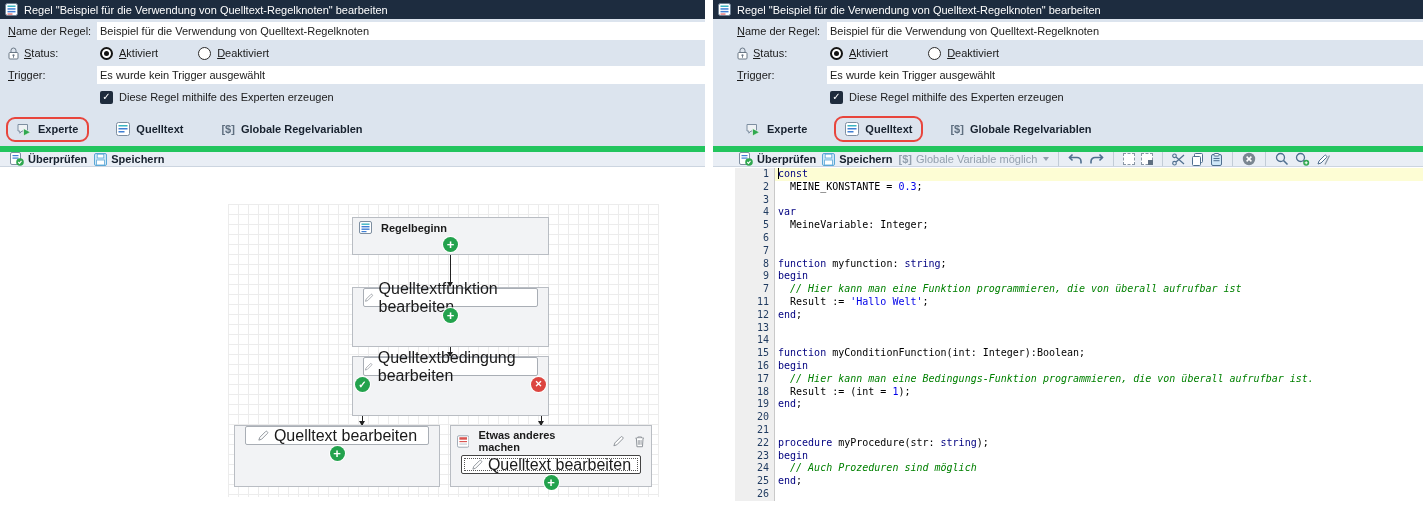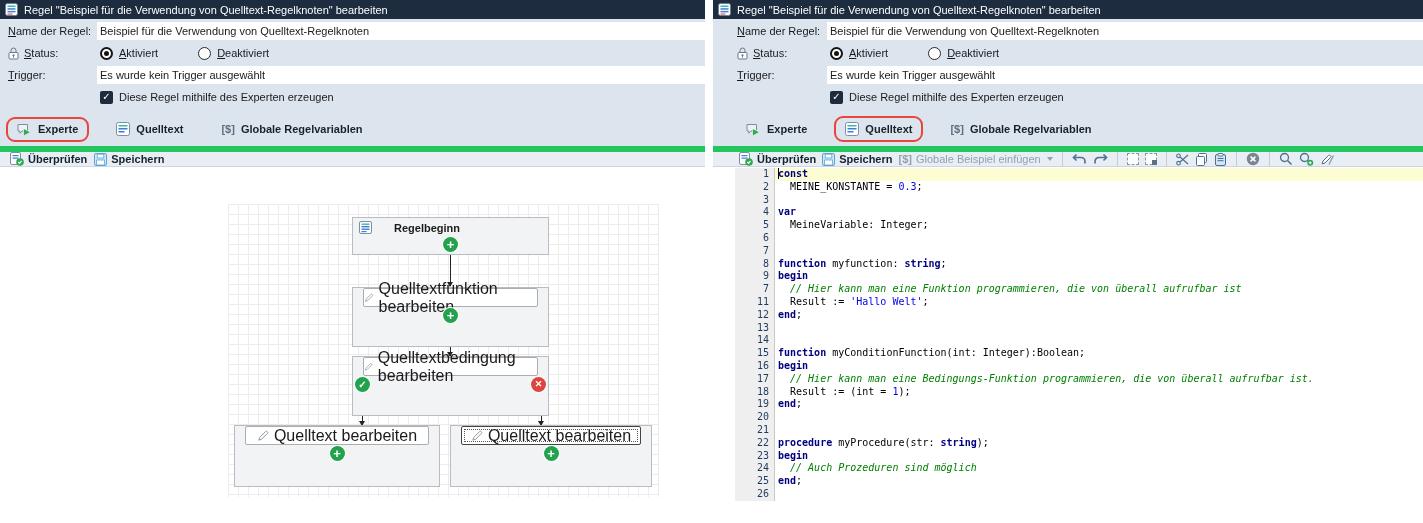--- a/index.html
+++ b/index.html
@@ -58,21 +58,21 @@
     border-top:4px solid #93a0ae; display:inline-block; margin-left:2px; }
   .marquee { width:12px; height:12px; border:1px dashed #8a97a5; background:#fff; position:relative; display:inline-block; }
   .marquee.dot::after { content:''; position:absolute; right:-1px; bottom:-1px; width:5px; height:5px; background:#5f6f80; }
 
   
   .gridbg { position:absolute; left:228px; top:204px; width:431px; height:293px; background-color:#fff;
     background-image:linear-gradient(#ececec 1px, transparent 1px),
                      linear-gradient(90deg,#ececec 1px, transparent 1px);
     background-size:10px 10px; }
   .node { position:absolute; background:#f2f3f5; border:1px solid #b9bdc3; }
-  .node-head { display:flex; align-items:center; gap:22px; padding:3px 6px 2px 6px; font-weight:bold; font-size:11px; }
+  .node-head { display:flex; align-items:center; gap:9px; padding:3px 6px 2px 6px; font-weight:bold; font-size:11px; }
   .node-head .spacer { flex:1; }
   .node-btn { margin:0 10px; height:19px; background:#fff; border:1px solid #a9aeb5; border-radius:2px;
     display:flex; align-items:center; justify-content:center; gap:5px; font-size:16px; cursor:default; }
   .node-btn.focused { border:1px solid #444; outline:1px dotted #555; outline-offset:-4px; }
   .node-foot { display:flex; justify-content:center; margin-top:1px; }
   .node-foot.split { justify-content:space-between; padding:0 2px; }
   .circle { width:15px; height:15px; border-radius:50%; color:#fff; display:flex; align-items:center;
     justify-content:center; line-height:1; font-weight:bold; box-shadow:0 0 0 1px rgba(255,255,255,.9); }
   .circle.plus  { background:#23a24d; font-size:13px; }
   .circle.check { background:#23a24d; font-size:10px; }
@@ -83,21 +83,21 @@
 
   
   .editor { position:absolute; left:0; top:168px; width:710px; height:333px; display:flex;
     font-family:"DejaVu Sans Mono", monospace; font-size:10px; }
   .gutter { width:40px; margin-left:22px; background:#efefef; border-right:1px solid #c9c9c9;
     text-align:right; padding-right:5px; color:#1f3a5f; flex:none; }
   .gut-num { height:12.8px; line-height:12.8px; }
   .code { flex:1; background:#fff; white-space:pre; overflow:hidden; }
   .code-line { height:12.8px; line-height:12.8px; padding-left:3px; }
   .code-line.cur { background:#fdfdd4; }
-  .tok-kw { color:#000080; font-weight:bold; }
+  .tok-kw { color:#000080; font-weight:normal; }
   .tok-cm { color:#008000; font-style:italic; }
   .tok-lit { color:#0000e8; }
   .tok-pl { color:#000; }
   .caret { display:inline-block; width:1.4px; height:11px; background:#000; vertical-align:-2px; margin-right:-1.4px; }
 </style>
 </head>
 <body>
 
 <div class="panel" id="panel-left">
   <div class="titlebar">
@@ -261,20 +261,39 @@
             <path d="M2 11 l1-3 6.3-6.3 a1.2 1.2 0 0 1 1.7 0 l0.3 0.3 a1.2 1.2 0 0 1 0 1.7 L5 10 z" fill="#fff" stroke="#8a8f96"></path>
           </svg>
         <span>Quelltext bearbeiten</span>
       </div>
       <div class="node-foot">
           <span class="circle plus">+</span>
         </div>
     </div>
 
     <div class="node" style="left:222px; top:221px; width:202px; height:62px;">
+      <div class="node-head">
+        <svg width="13" height="13" viewBox="0 0 13 13">
+            <rect x="0.5" y="0.5" width="12" height="12" rx="1.5" fill="#fff" stroke="#9aa5b1"></rect>
+            <rect x="2.5" y="2" width="8" height="2.6" fill="#d9534f"></rect>
+            <rect x="2.5" y="6" width="8" height="1.2" fill="#d9534f"></rect>
+            <rect x="2.5" y="8.6" width="8" height="1.2" fill="#c4cbd3"></rect>
+          </svg>
+        <span>Etwas anderes machen</span>
+        <span class="spacer"></span>
+        <svg width="13" height="13" viewBox="0 0 13 13">
+            <path d="M2 11 l1-3 6.3-6.3 a1.2 1.2 0 0 1 1.7 0 l0.3 0.3 a1.2 1.2 0 0 1 0 1.7 L5 10 z" fill="#fff" stroke="#8a8f96"></path>
+          </svg>
+        <svg width="12" height="13" viewBox="0 0 12 13">
+            <path d="M1.5 3 h9" stroke="#8a8f96" fill="none"></path>
+            <path d="M4 3 V1.8 h4 V3" fill="none" stroke="#8a8f96"></path>
+            <path d="M2.5 3 l0.6 9 h5.8 l0.6 -9" fill="#fff" stroke="#8a8f96"></path>
+            <path d="M4.5 5 v5 M6 5 v5 M7.5 5 v5" stroke="#8a8f96" stroke-width="0.8"></path>
+          </svg>
+      </div>
       <div class="node-btn focused">
         <svg width="12" height="12" viewBox="0 0 13 13">
             <path d="M2 11 l1-3 6.3-6.3 a1.2 1.2 0 0 1 1.7 0 l0.3 0.3 a1.2 1.2 0 0 1 0 1.7 L5 10 z" fill="#fff" stroke="#8a8f96"></path>
           </svg>
         <span>Quelltext bearbeiten</span>
       </div>
       <div class="node-foot">
           <span class="circle plus">+</span>
         </div>
     </div>
@@ -381,21 +400,21 @@
     <div class="tbtn">
       <svg width="13" height="13" viewBox="0 0 13 13">
           <rect x="0.5" y="0.5" width="12" height="12" rx="1.5" fill="#cfe7f7" stroke="#5aa7d6"></rect>
           <rect x="3.2" y="1.2" width="6.6" height="3.8" fill="#fff" stroke="#5aa7d6" stroke-width="0.8"></rect>
           <rect x="2.6" y="7" width="7.8" height="5" fill="#fff" stroke="#5aa7d6" stroke-width="0.8"></rect>
         </svg>
       <span>Speichern</span>
     </div>
     <div class="tbtn disabled">
       <span class="ic-dollar" style="color:#93a0ae;">[$]</span>
-      <span>Globale Beispiel einfügen</span>
+      <span>Globale Variable möglich</span>
       <span class="caret-down"></span>
     </div>
     <span class="sep"></span>
     <svg width="15" height="13" viewBox="0 0 15 13">
         <path d="M4.5 1.5 L1.5 4.5 l3 3" fill="none" stroke="#4f6f8f" stroke-width="1.6"></path>
         <path d="M1.8 4.5 h7.2 a4 4 0 0 1 4 4 v2" fill="none" stroke="#4f6f8f" stroke-width="1.6"></path>
       </svg>
     <svg width="15" height="13" viewBox="0 0 15 13">
         <path d="M10.5 1.5 L13.5 4.5 l-3 3" fill="none" stroke="#4f6f8f" stroke-width="1.6"></path>
         <path d="M13.2 4.5 H6 a4 4 0 0 0 -4 4 v2" fill="none" stroke="#4f6f8f" stroke-width="1.6"></path>

